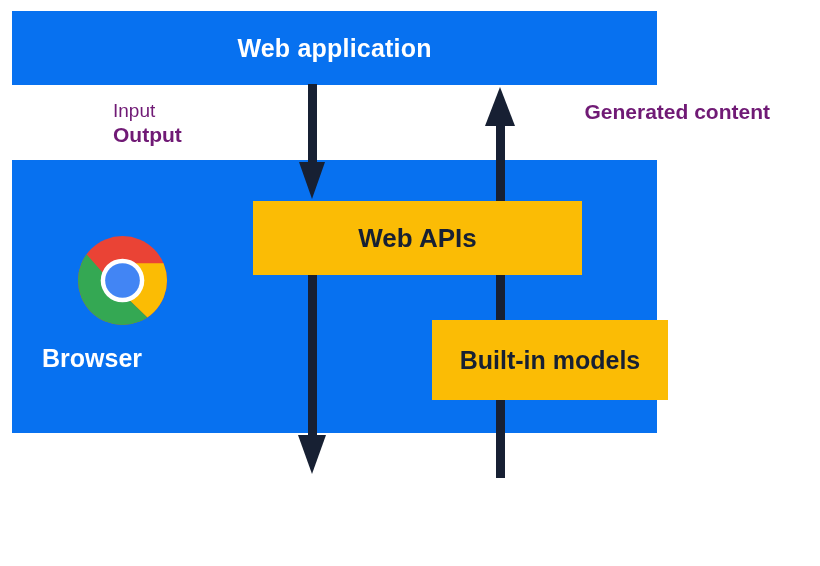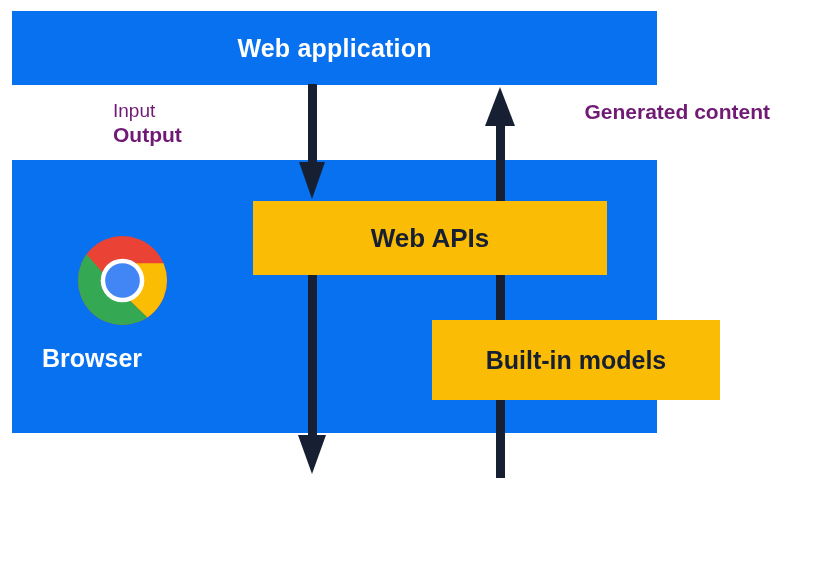--- a/index.html
+++ b/index.html
@@ -16,22 +16,22 @@
 
   .flow-note { position:absolute; top:99px; color:#701a75; }
   #input-note  { left:113px; text-align:left; }
   #output-note { right:50px; text-align:right; }
   .flow-kind  { font-size:19px; line-height:23px; font-weight:normal; }
   .flow-label { font-size:21px; line-height:26px; font-weight:bold; }
 
   .ybox { position:absolute; background:#FBBC05; color:#172033;
           display:flex; flex-direction:column; align-items:center; justify-content:center;
           font-weight:bold; font-size:25px; line-height:31px; text-align:center; }
-  #web-apis-box { left:253px; top:201px; width:354px; height:74px; font-size:26px; }
-  #builtin-box  { left:432px; top:320px; width:288px; height:80px; }
+  #web-apis-box { left:253px; top:201px; width:329px; height:74px; font-size:26px; }
+  #builtin-box  { left:432px; top:320px; width:236px; height:80px; }
 
   .shaft { position:absolute; width:9px; background:#172033; }
   #down-shaft-1 { left:308px; top:84px;  height:79px; }
   #down-shaft-2 { left:308px; top:275px; height:161px; }
   #up-shaft-a   { left:496px; top:124px; height:78px; }
   #up-shaft-b   { left:496px; top:275px; height:46px; }
   #up-shaft-c   { left:496px; top:400px; height:78px; }
 
   .head { position:absolute; width:0; height:0; }
   #down-head-1 { left:299px; top:162px;

